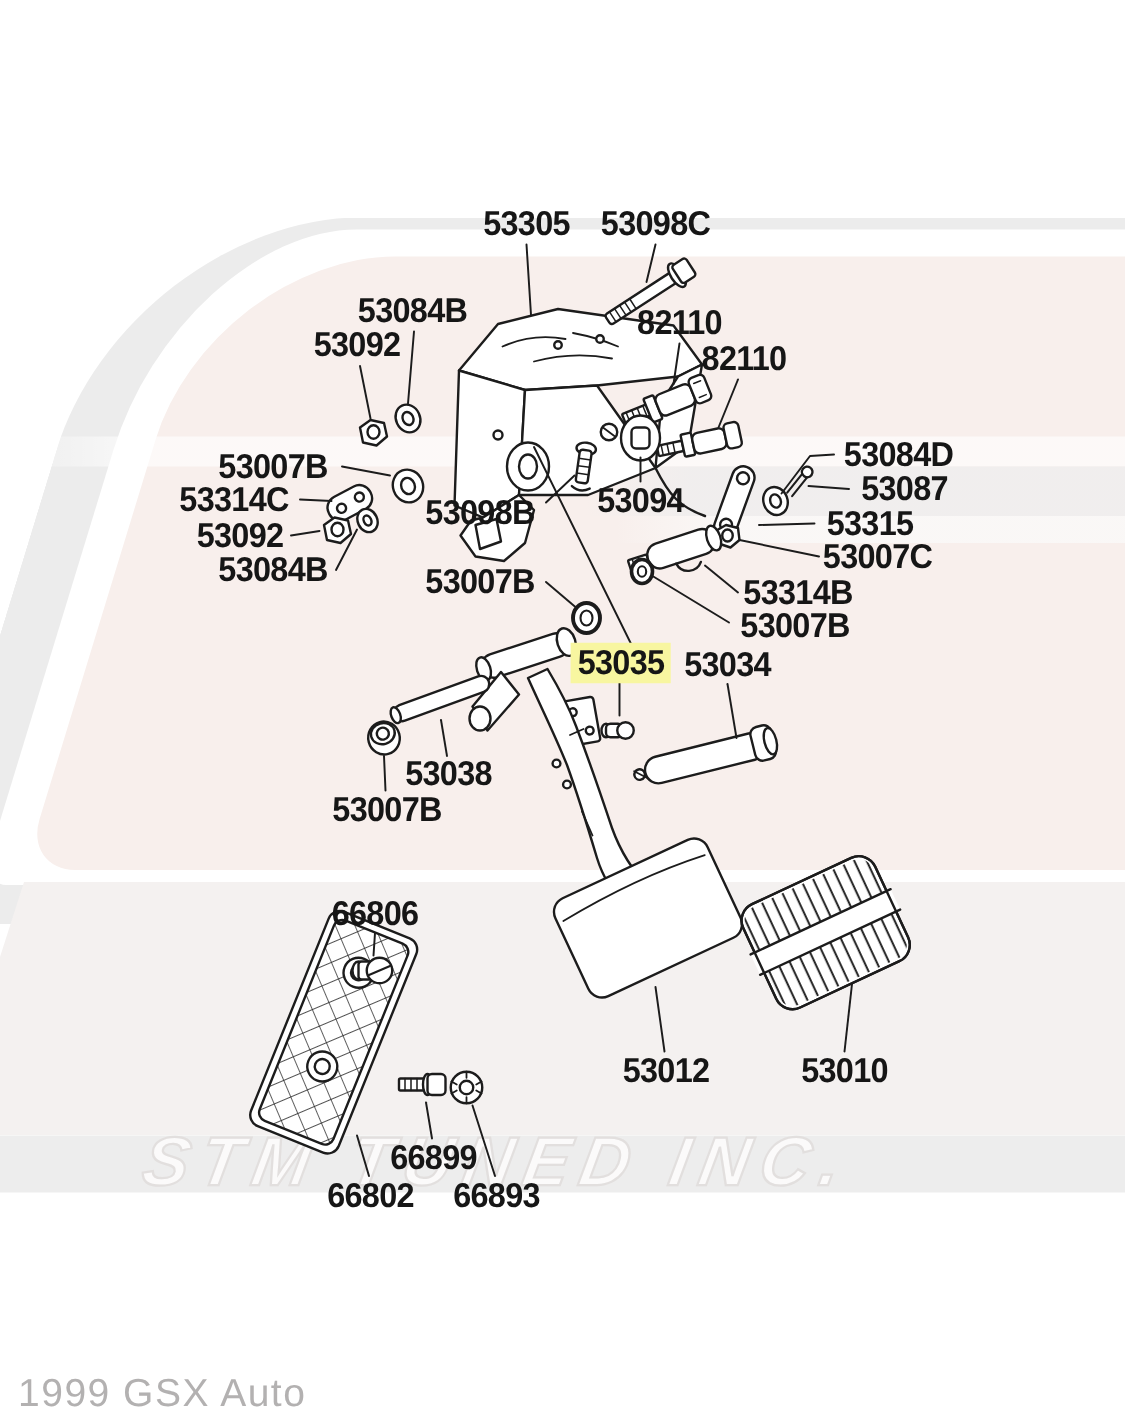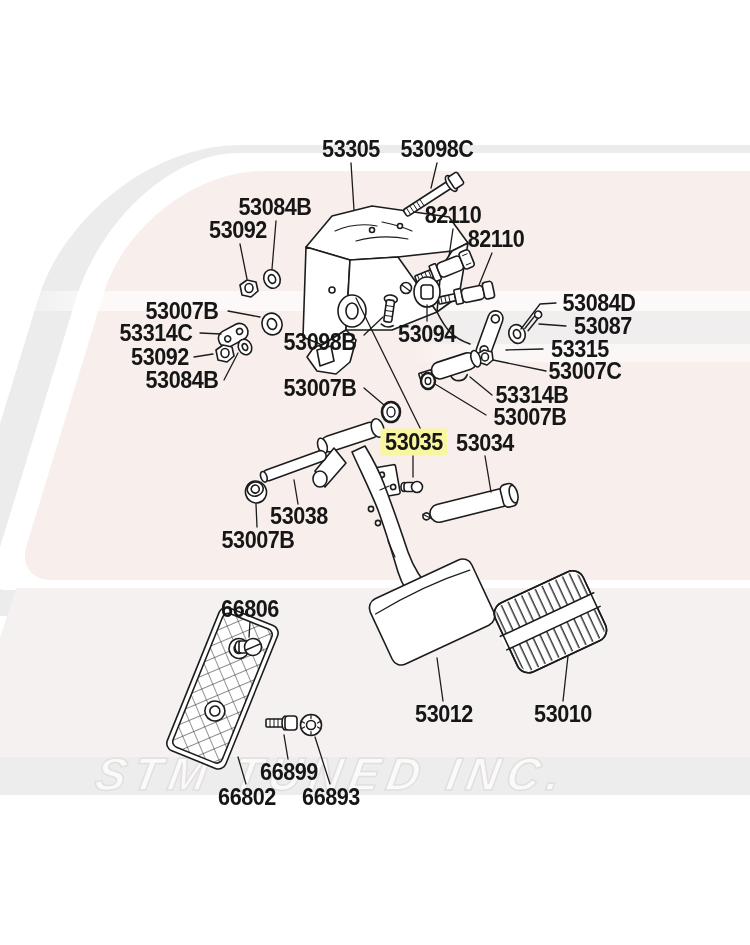--- a/index.html
+++ b/index.html
@@ -59,20 +59,21 @@
 
   <div class="ring">
     <div class="ring-inner"></div>
   </div>
   <div class="stripe-a"></div>
   <div class="stripe-b"></div>
   <div class="stripe-c"></div>
   <div class="low-band"></div>
   <div class="wm-band"></div>
   <div class="wm-text">STM TUNED INC.</div>
+  <div class="caption">1999 GSX Auto</div>
 
   <svg class="art" viewBox="0 0 750 945" fill="white" stroke="#1c1c1c" stroke-width="1.6" stroke-linejoin="round" stroke-linecap="round">
     <defs>
       <pattern id="mesh" width="12" height="12" patternUnits="userSpaceOnUse" patternTransform="rotate(45)">
         <path d="M0 0 H12 M0 0 V12" stroke="#2a2a2a" stroke-width="1.1" fill="none"></path>
       </pattern>
       <pattern id="ribs" width="7.5" height="8" patternUnits="userSpaceOnUse">
         <path d="M3 0 V8" stroke="#1c1c1c" stroke-width="1.3" fill="none"></path>
       </pattern>
     </defs>

